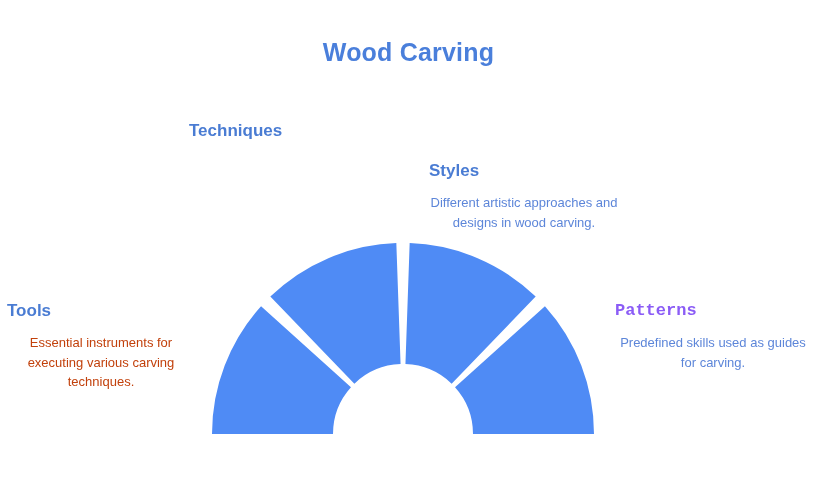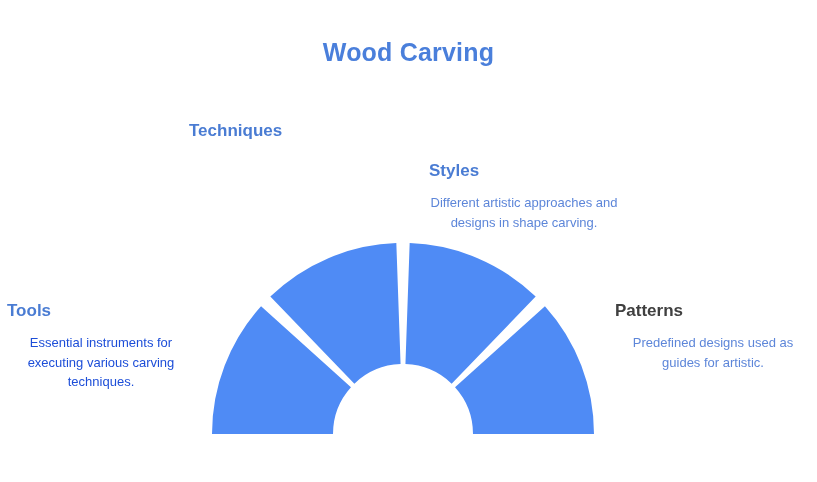--- a/index.html
+++ b/index.html
@@ -95,26 +95,26 @@
         </g>
     </svg>
   </div>
 
   <div class="node" id="node-techniques">
     <div class="node-label" style="color: rgb(74, 124, 211);">Techniques</div>
   </div>
 
   <div class="node" id="node-styles">
     <div class="node-label" style="color: rgb(74, 124, 211);">Styles</div>
-    <div class="node-desc" style="color: rgb(93, 134, 217);">Different artistic approaches and designs in shape carving.</div>
+    <div class="node-desc" style="color: rgb(93, 134, 217);">Different artistic approaches and designs in wood carving.</div>
   </div>
 
   <div class="node" id="node-tools">
     <div class="node-label" style="color: rgb(74, 124, 211);">Tools</div>
-    <div class="node-desc" style="color: #1d4ed8;">Essential instruments for executing various carving techniques.</div>
+    <div class="node-desc" style="color: #c2410c;">Essential instruments for executing various carving techniques.</div>
   </div>
 
   <div class="node" id="node-patterns">
-    <div class="node-label" style="color: #404040;">Patterns</div>
-    <div class="node-desc" style="color: rgb(93, 134, 217);">Predefined designs used as guides for artistic.</div>
+    <div class="node-label" style="color: #8b5cf6; font-family: Liberation Mono, monospace;">Patterns</div>
+    <div class="node-desc" style="color: rgb(93, 134, 217);">Predefined skills used as guides for carving.</div>
   </div>
 
 </div>
 
 </body></html>

